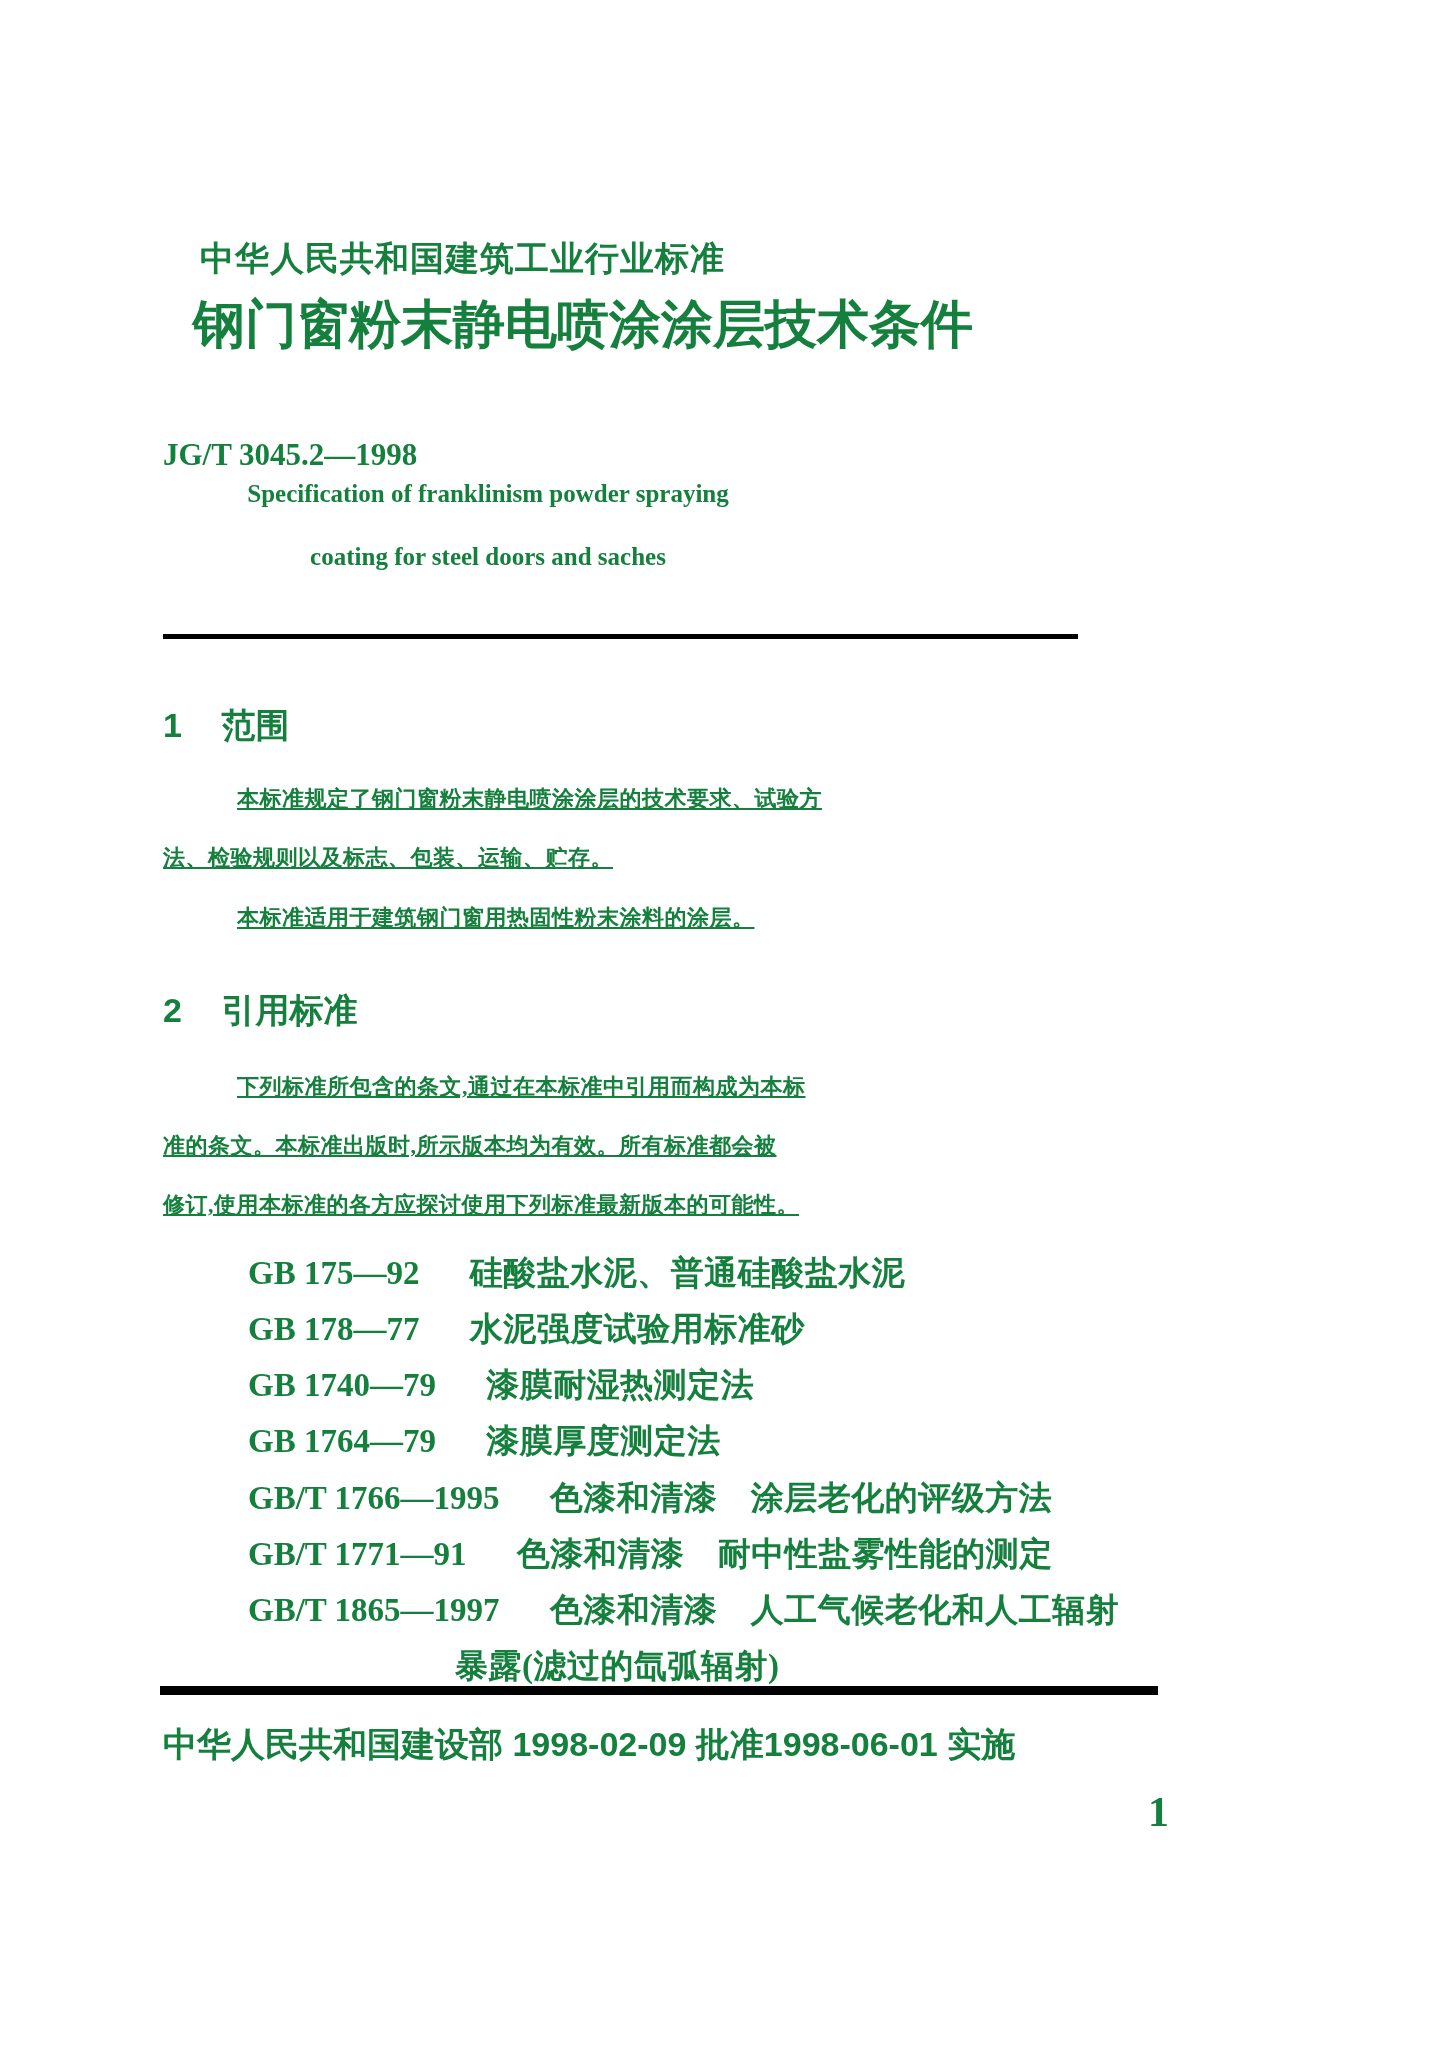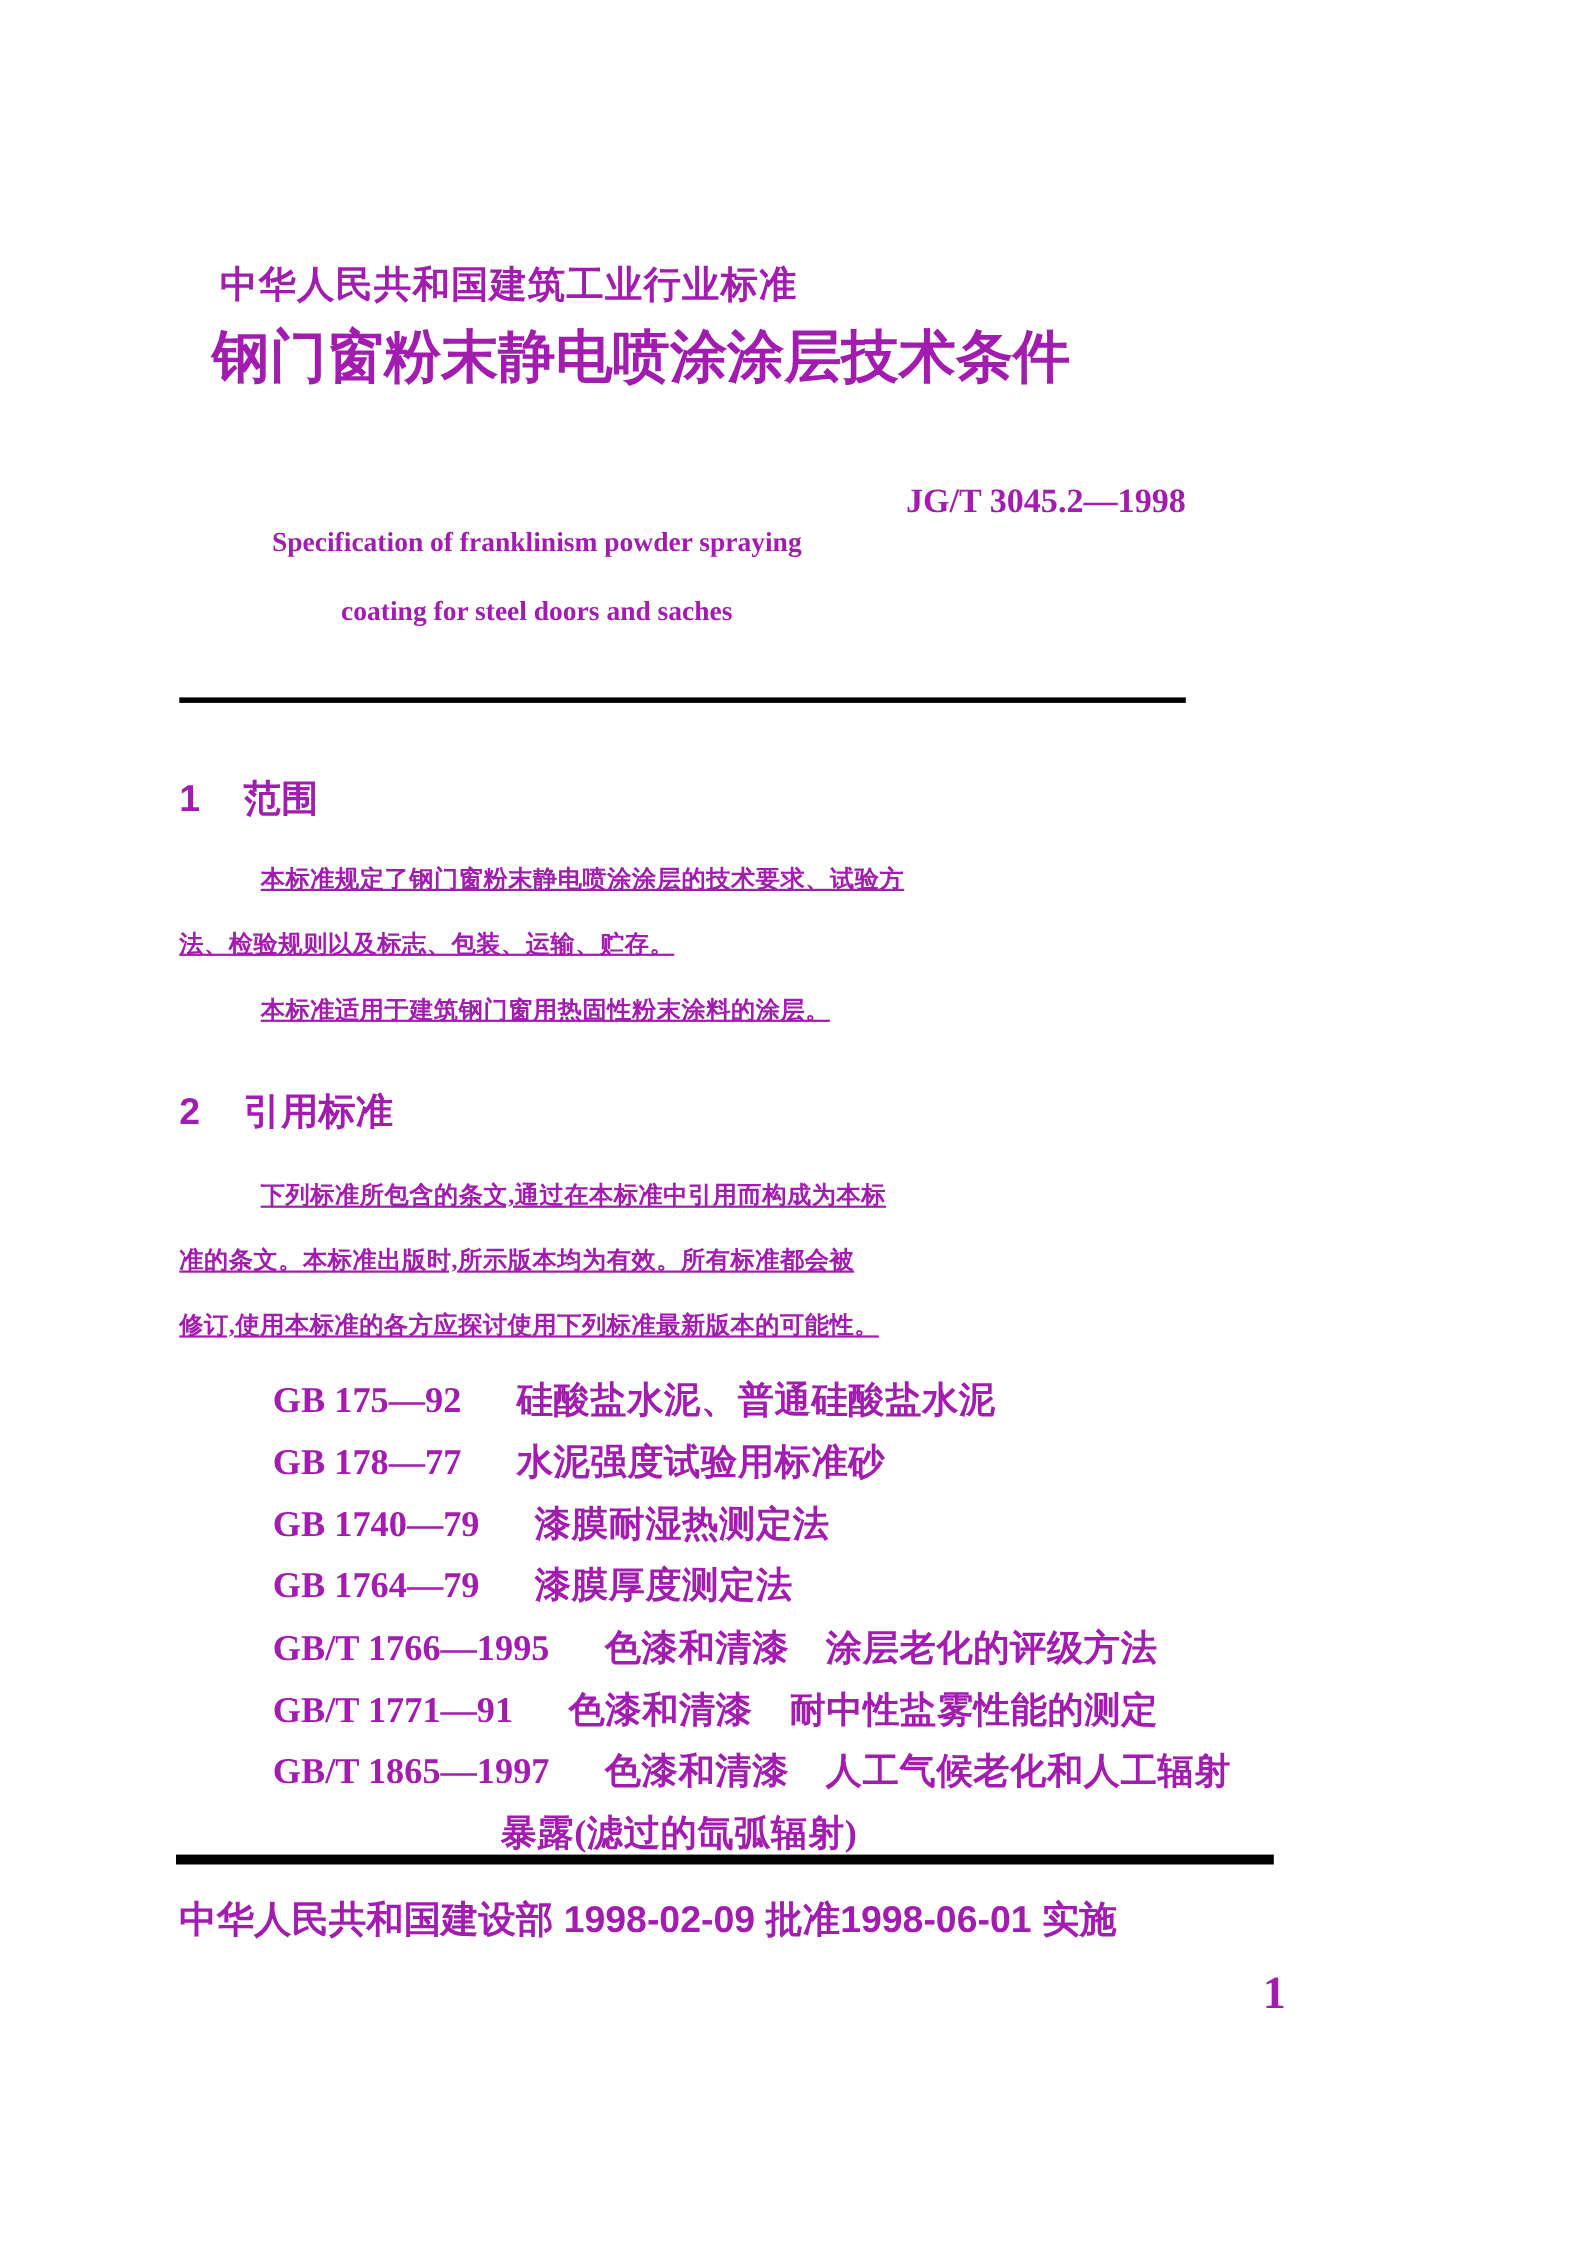--- a/index.html
+++ b/index.html
@@ -3,38 +3,37 @@
 <meta charset="utf-8">
 <style>
   * { margin: 0; padding: 0; box-sizing: border-box; }
   html, body { background: #e8e8e8; }
   body { font-family: "Liberation Serif", "DejaVu Serif", serif; }
   .page {
     position: relative;
     width: 1448px;
     height: 2048px;
     background: #ffffff;
-    color: #a21caf;
+    color: #15803d;
     overflow: hidden;
   }
   .abs { position: absolute; white-space: nowrap; }
   .sans { font-family: "Liberation Sans", "DejaVu Sans", sans-serif; }
   .serif { font-family: "Liberation Serif", "DejaVu Serif", serif; }
 
   .std-class {
     left: 200px; top: 236px;
     font-size: 34px; font-weight: 700; letter-spacing: 1px;
   }
   .title-cn {
     left: 162px; top: 290px;
     font-size: 52px; font-weight: 700; letter-spacing: 0px; margin-left: 31px;
   }
   .std-code {
     left: 163px; top: 437px; width: 915px;
-    text-align: right;
     font-size: 31px; font-weight: 700;
   }
   .title-en {
     left: 163px; top: 476px; width: 650px;
     text-align: center;
     font-size: 25px; font-weight: 700;
     white-space: nowrap;
   }
   .title-en .en-line { display: block; line-height: 36px; }
   .title-en .en-line + .en-line { margin-top: 27px; text-align: center; }

